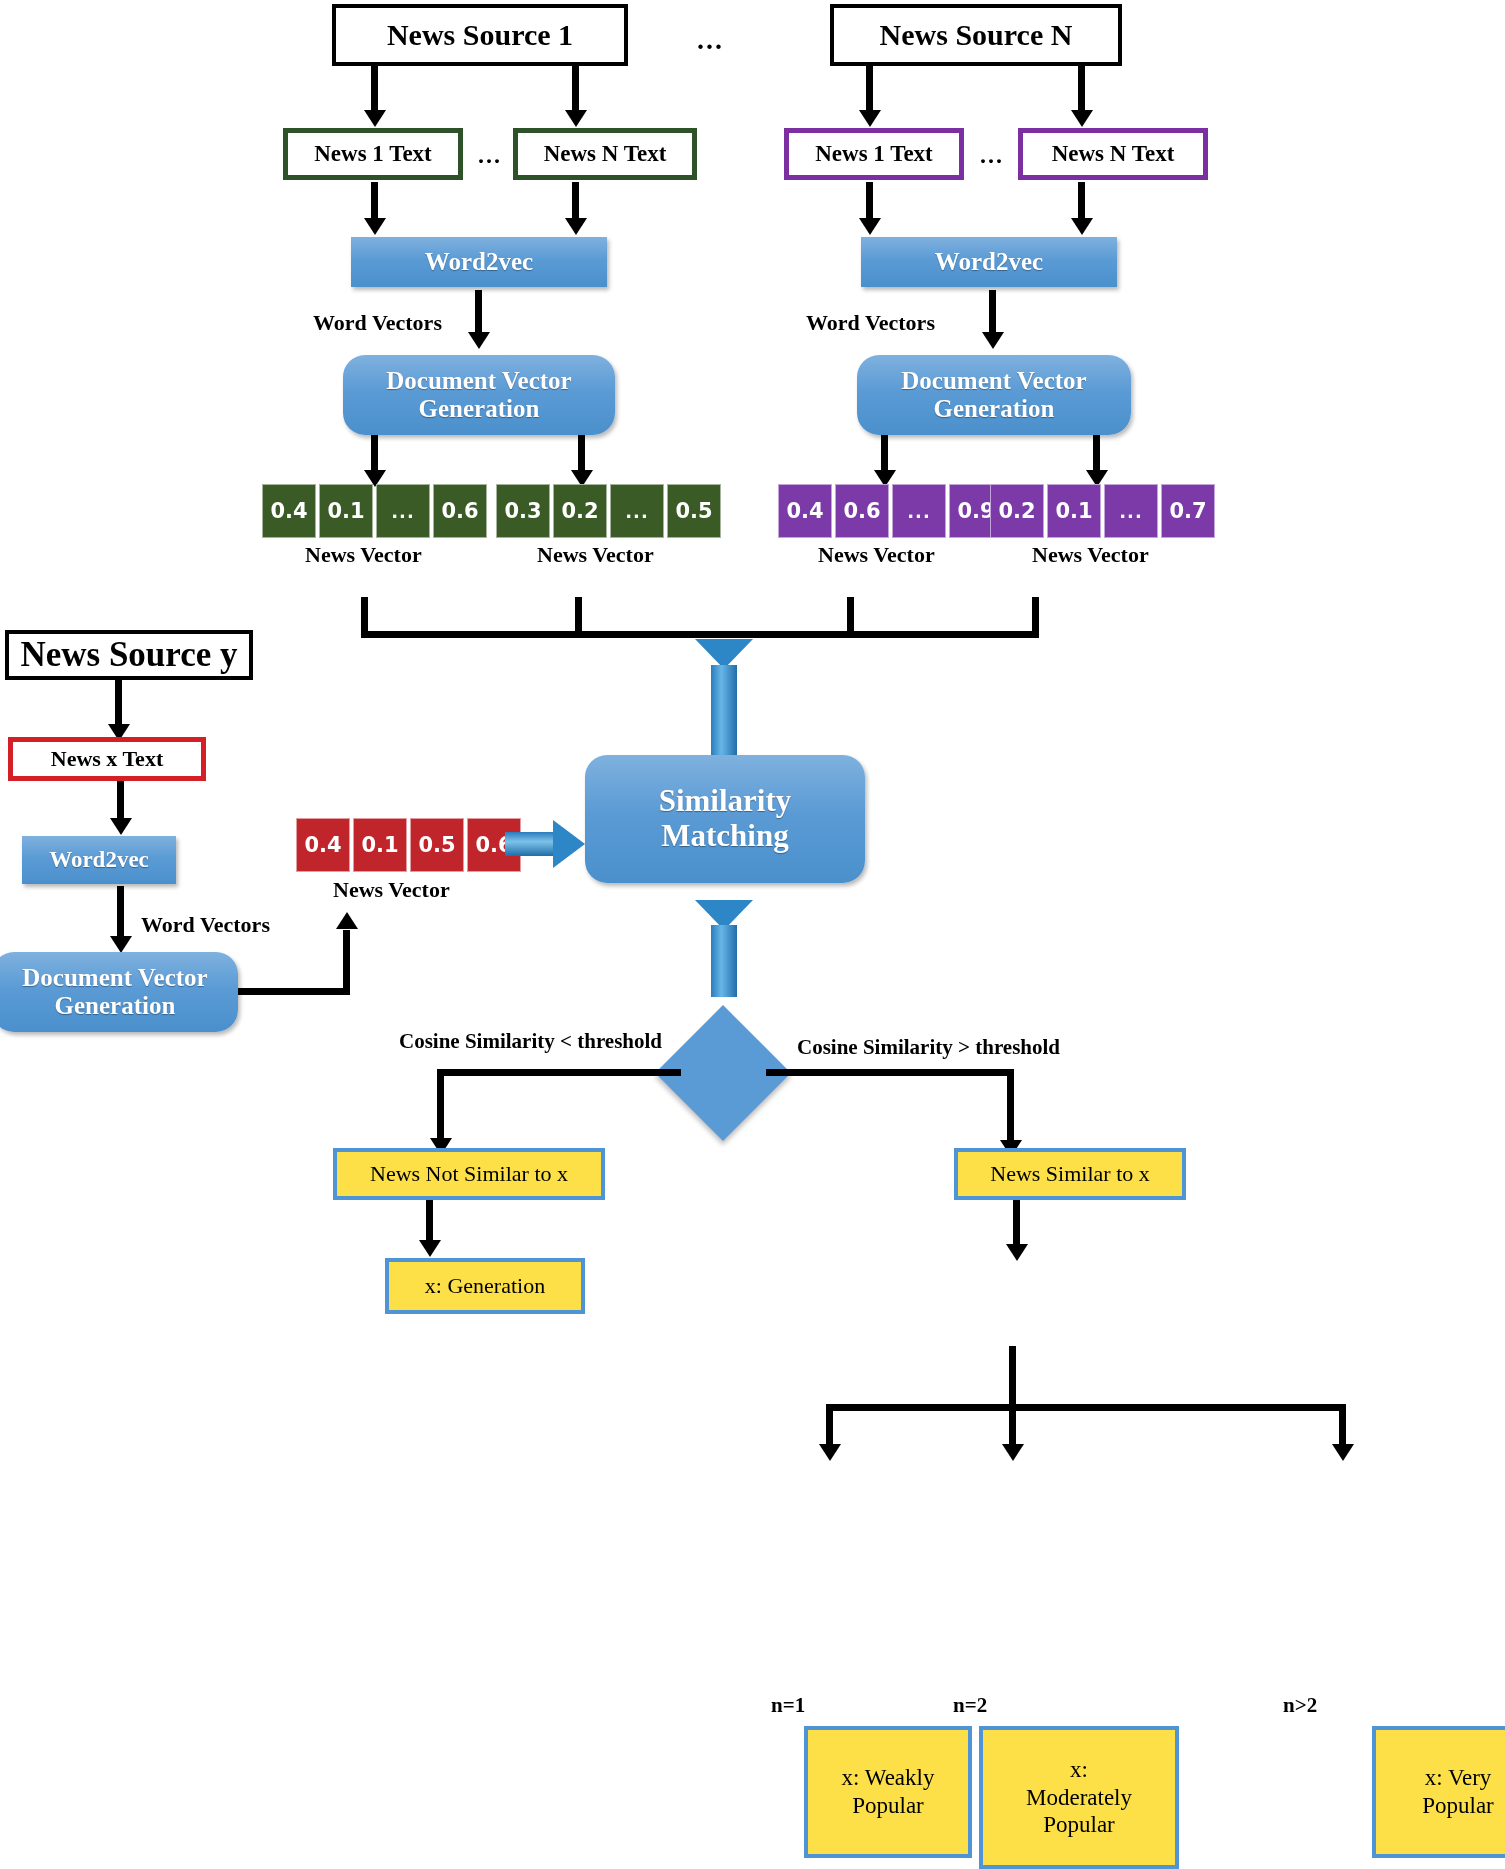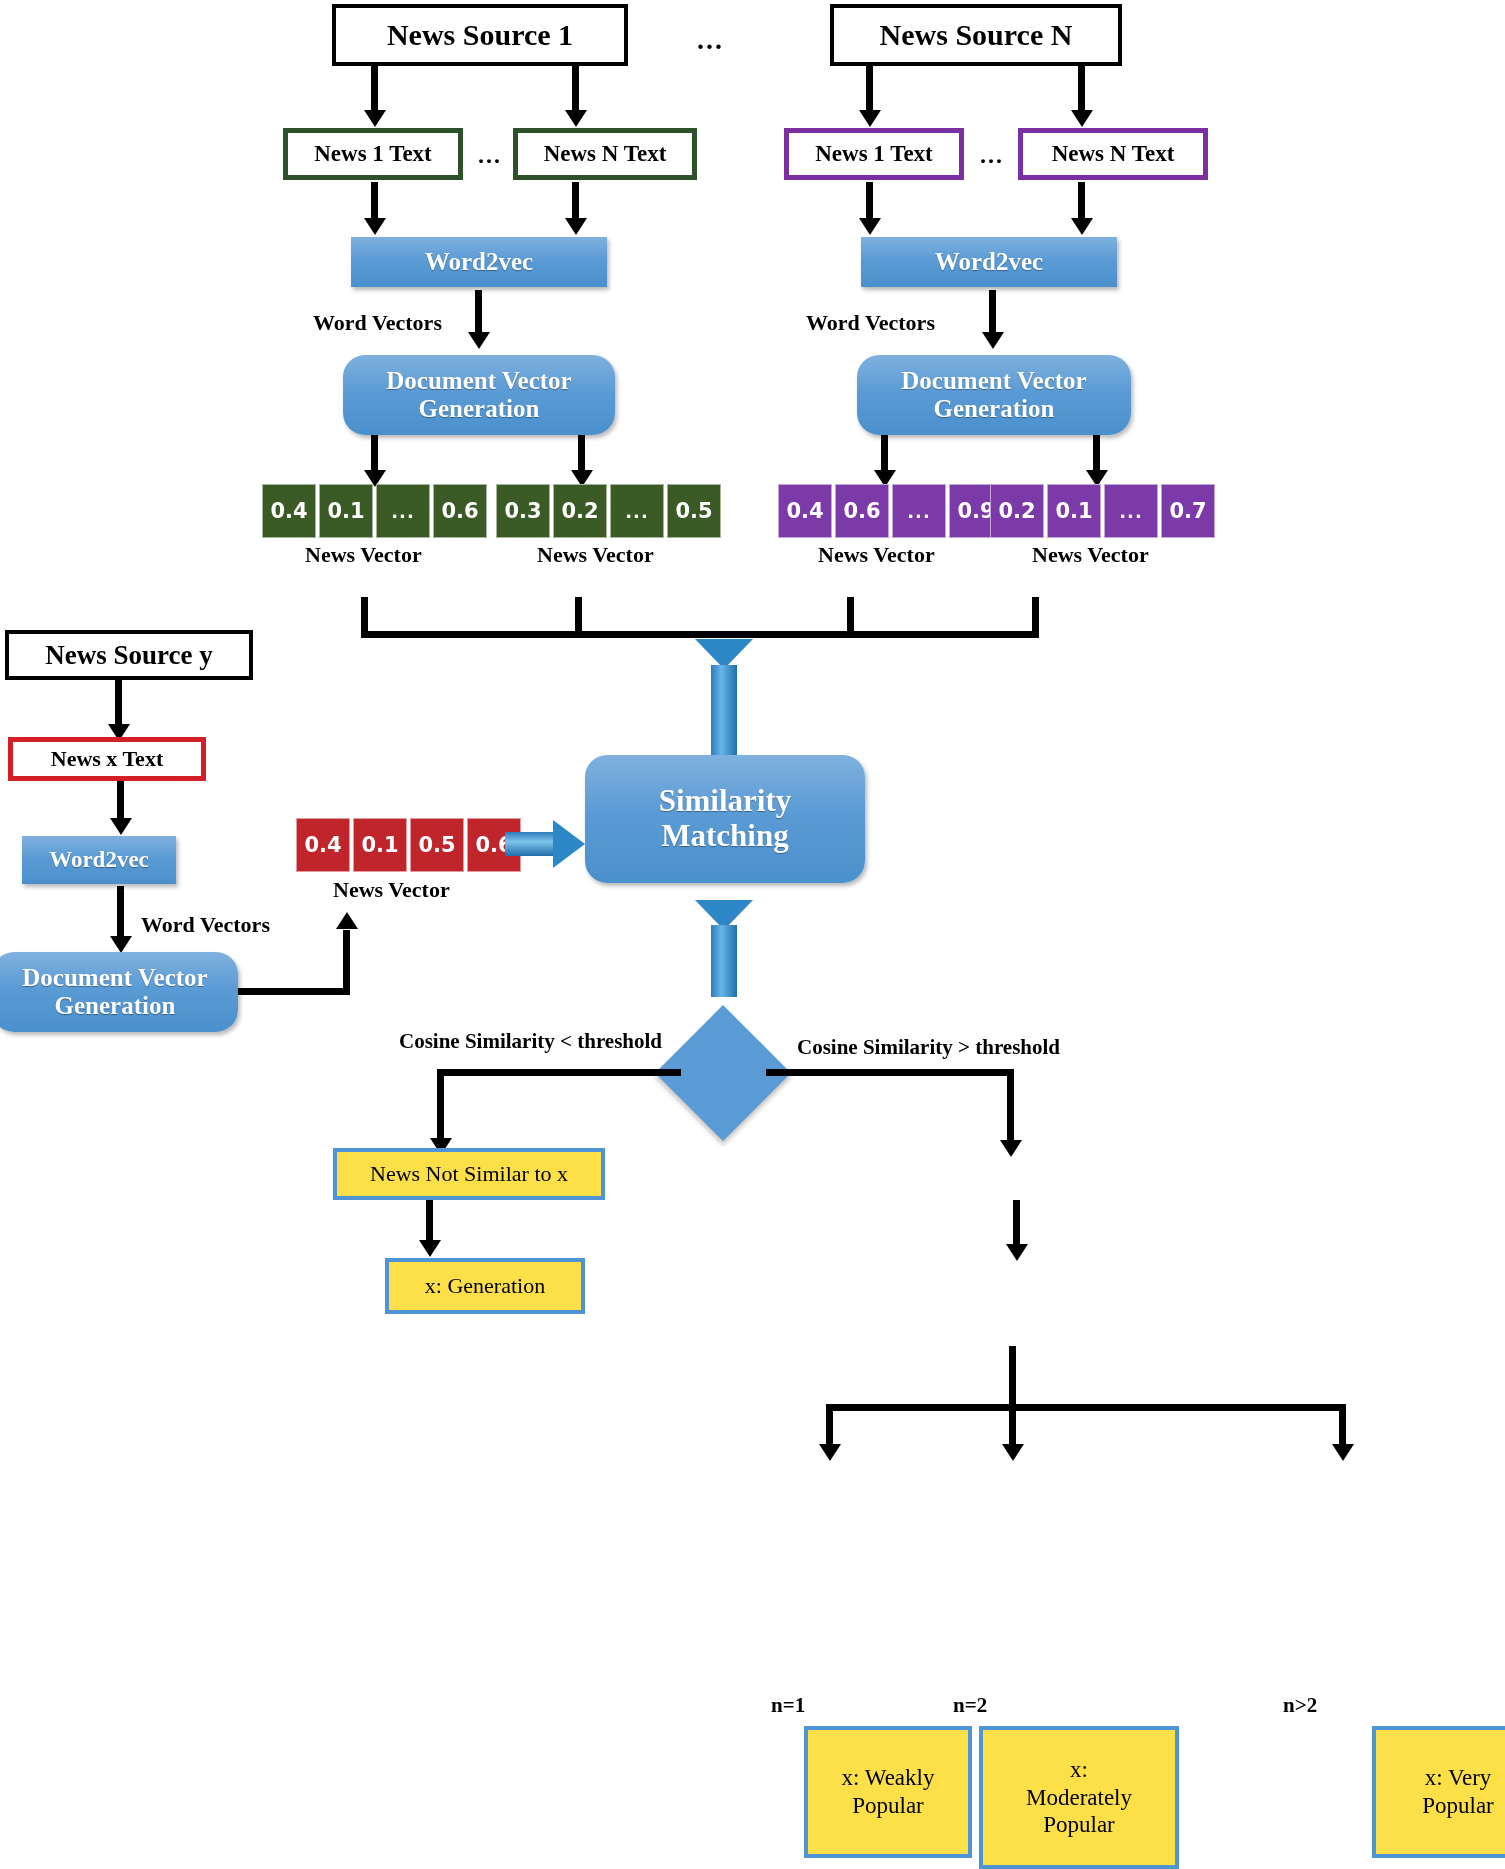--- a/index.html
+++ b/index.html
@@ -220,21 +220,21 @@
 
   <div class="abs vline" style="left:361px;top:597px;height:40px;"></div>
   <div class="abs vline" style="left:575px;top:597px;height:40px;"></div>
   <div class="abs vline" style="left:847px;top:597px;height:40px;"></div>
   <div class="abs vline" style="left:1032px;top:597px;height:40px;"></div>
   <div class="abs hline" style="left:361px;top:631px;width:678px;"></div>
 
   <div class="abs blue-arrow-head" style="left:695px;top:639px;"></div>
   <div class="abs blue-arrow-shaft" style="left:711px;top:665px;height:90px;"></div>
 
-  <div class="abs src-box" style="left:5px;top:630px;width:248px;height:50px;font-size:27px;">
+  <div class="abs src-box" style="left:5px;top:630px;width:248px;height:50px;font-size:35px;">
     <span>News Source y</span>
   </div>
   <div class="abs vline" style="left:115px;top:680px;height:48px;"></div>
   <div class="abs arrow-down" style="left:108px;top:724px;"></div>
 
   <div class="abs text-box red" style="left:8px;top:737px;width:198px;height:44px;font-size:22px;">
     <span>News x Text</span>
   </div>
   <div class="abs vline" style="left:117px;top:781px;height:42px;"></div>
   <div class="abs arrow-down" style="left:110px;top:818px;"></div>
@@ -282,20 +282,23 @@
   <div class="abs vline" style="left:437px;top:1069px;height:76px;"></div>
   <div class="abs arrow-down" style="left:430px;top:1138px;"></div>
 
   <div class="abs hline" style="left:766px;top:1069px;width:248px;"></div>
   <div class="abs vline" style="left:1007px;top:1069px;height:78px;"></div>
   <div class="abs arrow-down" style="left:1000px;top:1140px;"></div>
 
   <div class="abs out-box" style="left:286px;top:1148px;width:272px;height:52px;font-size:22px;">
     <span>News Not Similar to x</span>
   </div>
+  <div class="abs out-box" style="left:907px;top:1148px;width:232px;height:52px;font-size:22px;">
+    <span>News Similar to x</span>
+  </div>
 
   <div class="abs vline" style="left:426px;top:1200px;height:46px;"></div>
   <div class="abs arrow-down" style="left:419px;top:1240px;"></div>
 
   <div class="abs vline" style="left:1013px;top:1200px;height:50px;"></div>
   <div class="abs arrow-down" style="left:1006px;top:1244px;"></div>
 
   <div class="abs out-box" style="left:338px;top:1258px;width:200px;height:56px;font-size:22px;">
     <span>x: Generation</span>
   </div>

